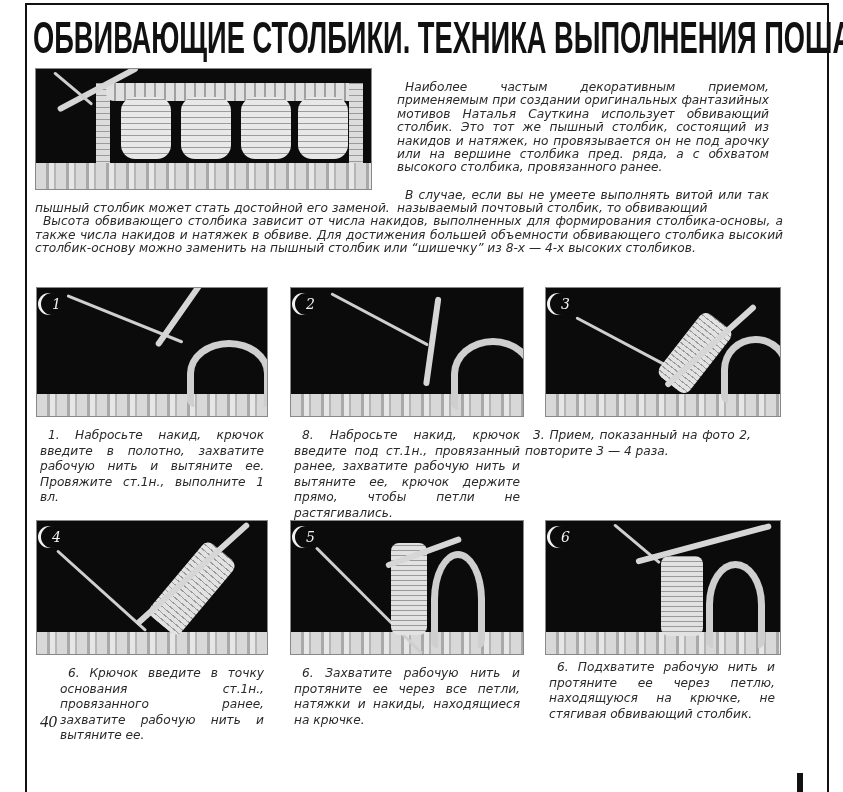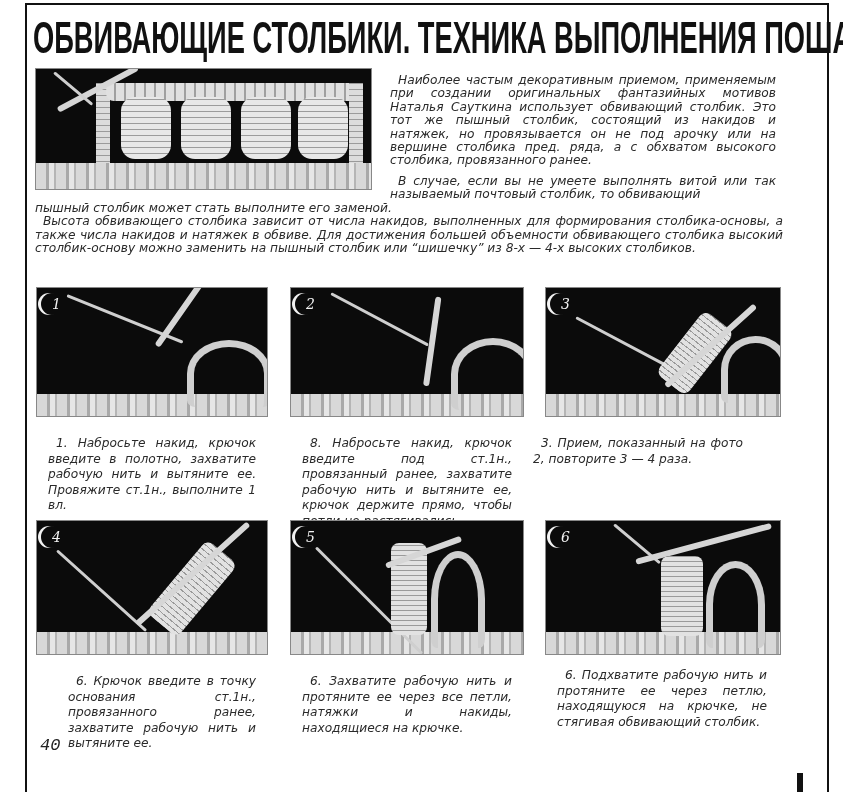--- a/index.html
+++ b/index.html
@@ -15,21 +15,21 @@
     font-size: 44px; line-height: 48px; color: #111;
     transform-origin: left top; transform: scaleX(0.62);
     white-space: nowrap; letter-spacing: 0px;
   }
   .title span { display: inline-block; transform: scaleY(1.0); }
   .txt {
     position: absolute; font-family: "DejaVu Sans", sans-serif; font-style: italic;
     color: #2a2a2a; font-size: 12.2px; line-height: 13.4px;
   }
   .intro { left: 383px; top: 67px; width: 400px; text-align: justify; }
-  .intro p { margin: 7px; }
+  .intro p { margin: 14px; }
   .indent { text-indent: 8px; }
   .cont { left: 35px; top: 202px; width: 748px; }
   .cont p { margin: 0; text-align: justify; }
   .photo {
     position: absolute; background: #0b0b0b; overflow: hidden;
     border: 1px solid #888;
   }
   .photo .base {
     position: absolute; left: 0; right: 0; bottom: 0; height: 22px;
     background: repeating-linear-gradient(90deg, #d8d8d8 0 10px, #a9a9a9 10px 13px, #e6e6e6 13px 18px, #b5b5b5 18px 20px);
@@ -74,24 +74,24 @@
     background: repeating-linear-gradient(0deg, #dcdcdc 0 5px, #9a9a9a 5px 6px);
   }
   .hero .rightpost {
     position: absolute; right: 8px; top: 14px; width: 14px; height: 90px;
     background: repeating-linear-gradient(0deg, #dcdcdc 0 5px, #9a9a9a 5px 6px);
   }
   .cap {
     position: absolute; font-family: "DejaVu Sans", sans-serif; font-style: italic;
     color: #2a2a2a; font-size: 12.2px; line-height: 15.6px; text-align: justify;
   }
-  .cap p { margin: 12px; text-indent: 8px; }
+  .cap p { margin: 4px; text-indent: 8px; }
   .pagenum {
-    position: absolute; left: 40px; top: 712px; font-family: Liberation Mono, monospace;
-    font-style: italic; font-size: 17px; color: #222; margin-top: 24px;
+    position: absolute; left: 40px; top: 712px; font-family: Liberation Serif, serif;
+    font-style: italic; font-size: 17px; color: #222;
   }
   .marker {
     position: absolute; left: 797px; top: 773px; width: 6px; height: 19px; background: #111;
   }
 </style>
 </head>
 <body>
 
 <div class="page"></div>
 
@@ -109,21 +109,21 @@
   <div class="hook" style="left:22px;top:38px;width:90px;transform:rotate(-28deg)"></div>
   <div class="yarn" style="left:18px;top:2px;width:50px;transform:rotate(40deg)"></div>
 </div>
 
 <div class="txt intro">
   <p class="indent">Наиболее частым декоративным приемом, применяемым при создании оригинальных фантазийных мотивов Наталья Сауткина использует обвивающий столбик. Это тот же пышный столбик, состоящий из накидов и натяжек, но провязывается он не под арочку или на вершине столбика пред. ряда, а с обхватом высокого столбика, провязанного ранее.</p>
   <p class="indent">В случае, если вы не умеете выполнять витой или так называемый почтовый столбик, то обвивающий</p>
 </div>
 
 <div class="txt cont">
-  <p>пышный столбик может стать выполните его заменой.</p>
+  <p>пышный столбик может стать достойной его заменой.</p>
   <p class="indent">Высота обвивающего столбика зависит от числа накидов, выполненных для формирования столбика-основы, а также числа  накидов и натяжек в обвиве. Для достижения большей объемности обвивающего столбика высокий столбик-основу можно заменить на пышный столбик или “шишечку” из 8-х — 4-х высоких столбиков.</p>
 </div>
 
 <div class="photo" style="left:36px;top:287px;width:230px;height:128px">
   <div class="base"></div>
   <div class="yarn" style="left:30px;top:6px;width:125px;transform:rotate(22deg)"></div>
   <div class="hook" style="left:120px;top:55px;width:80px;transform:rotate(-55deg)"></div>
   <div class="loop" style="left:150px;top:52px;width:70px;height:60px"></div>
   <div class="badge">
       <div class="moon"></div>

